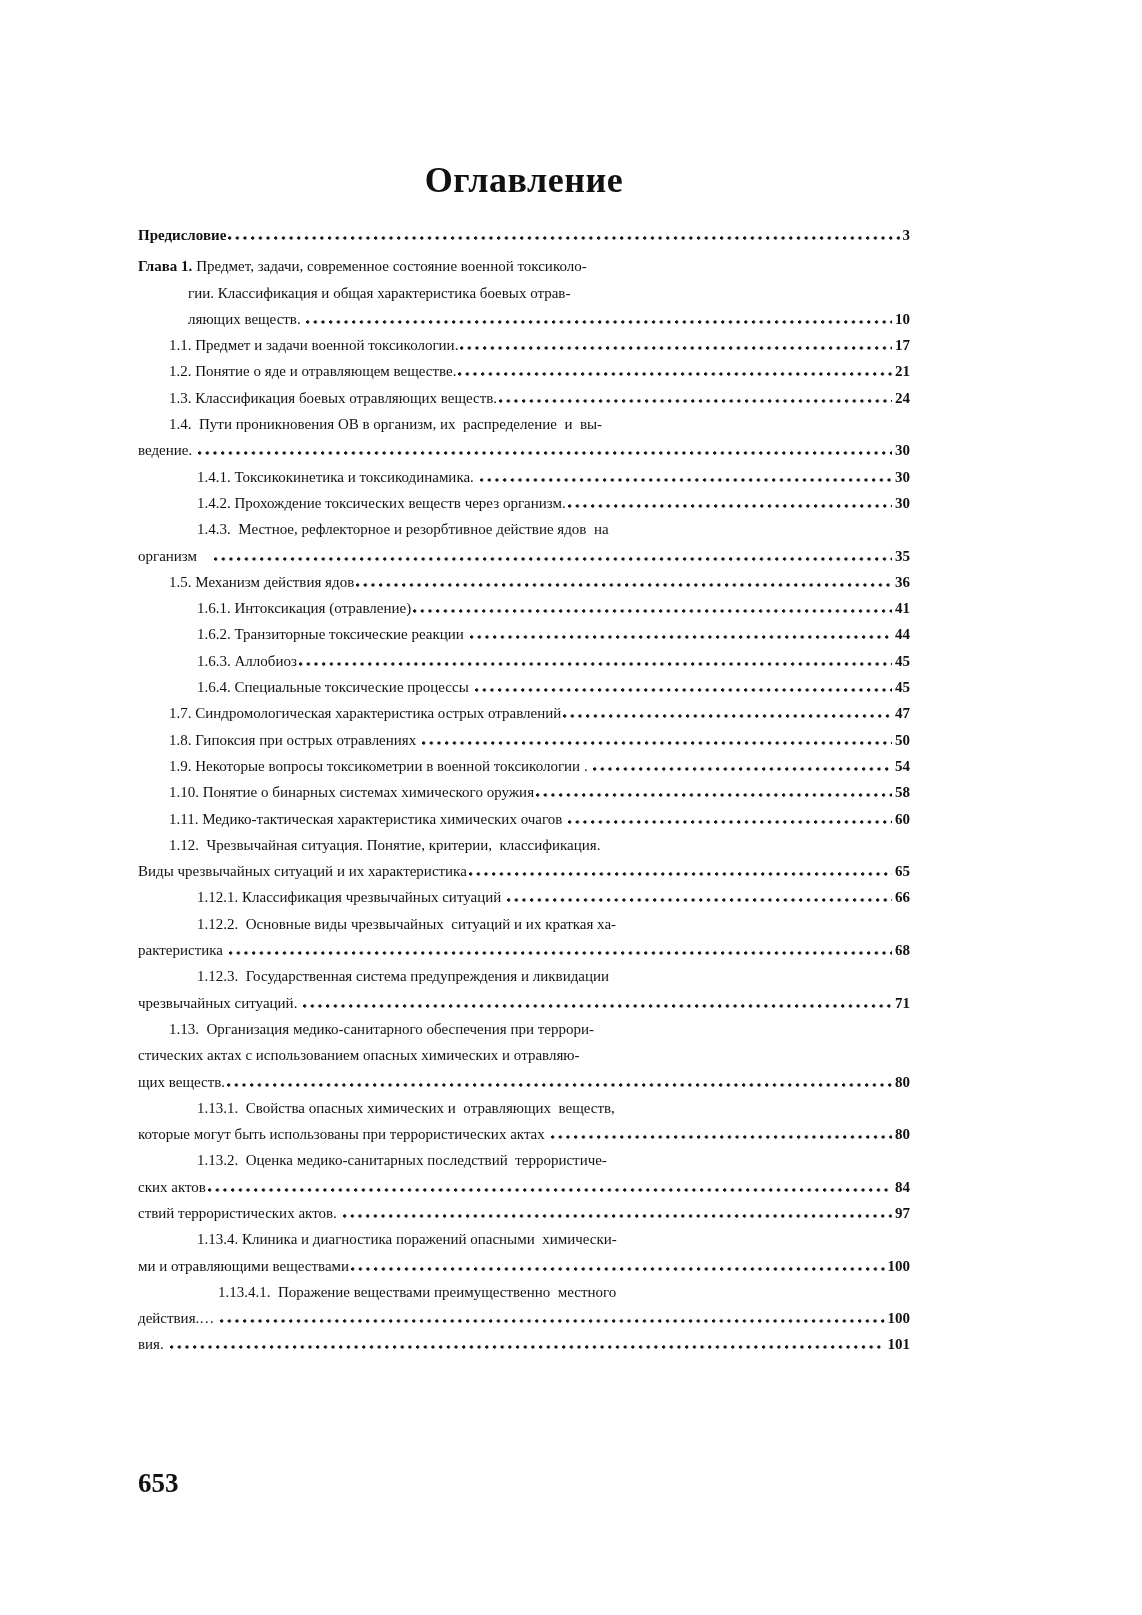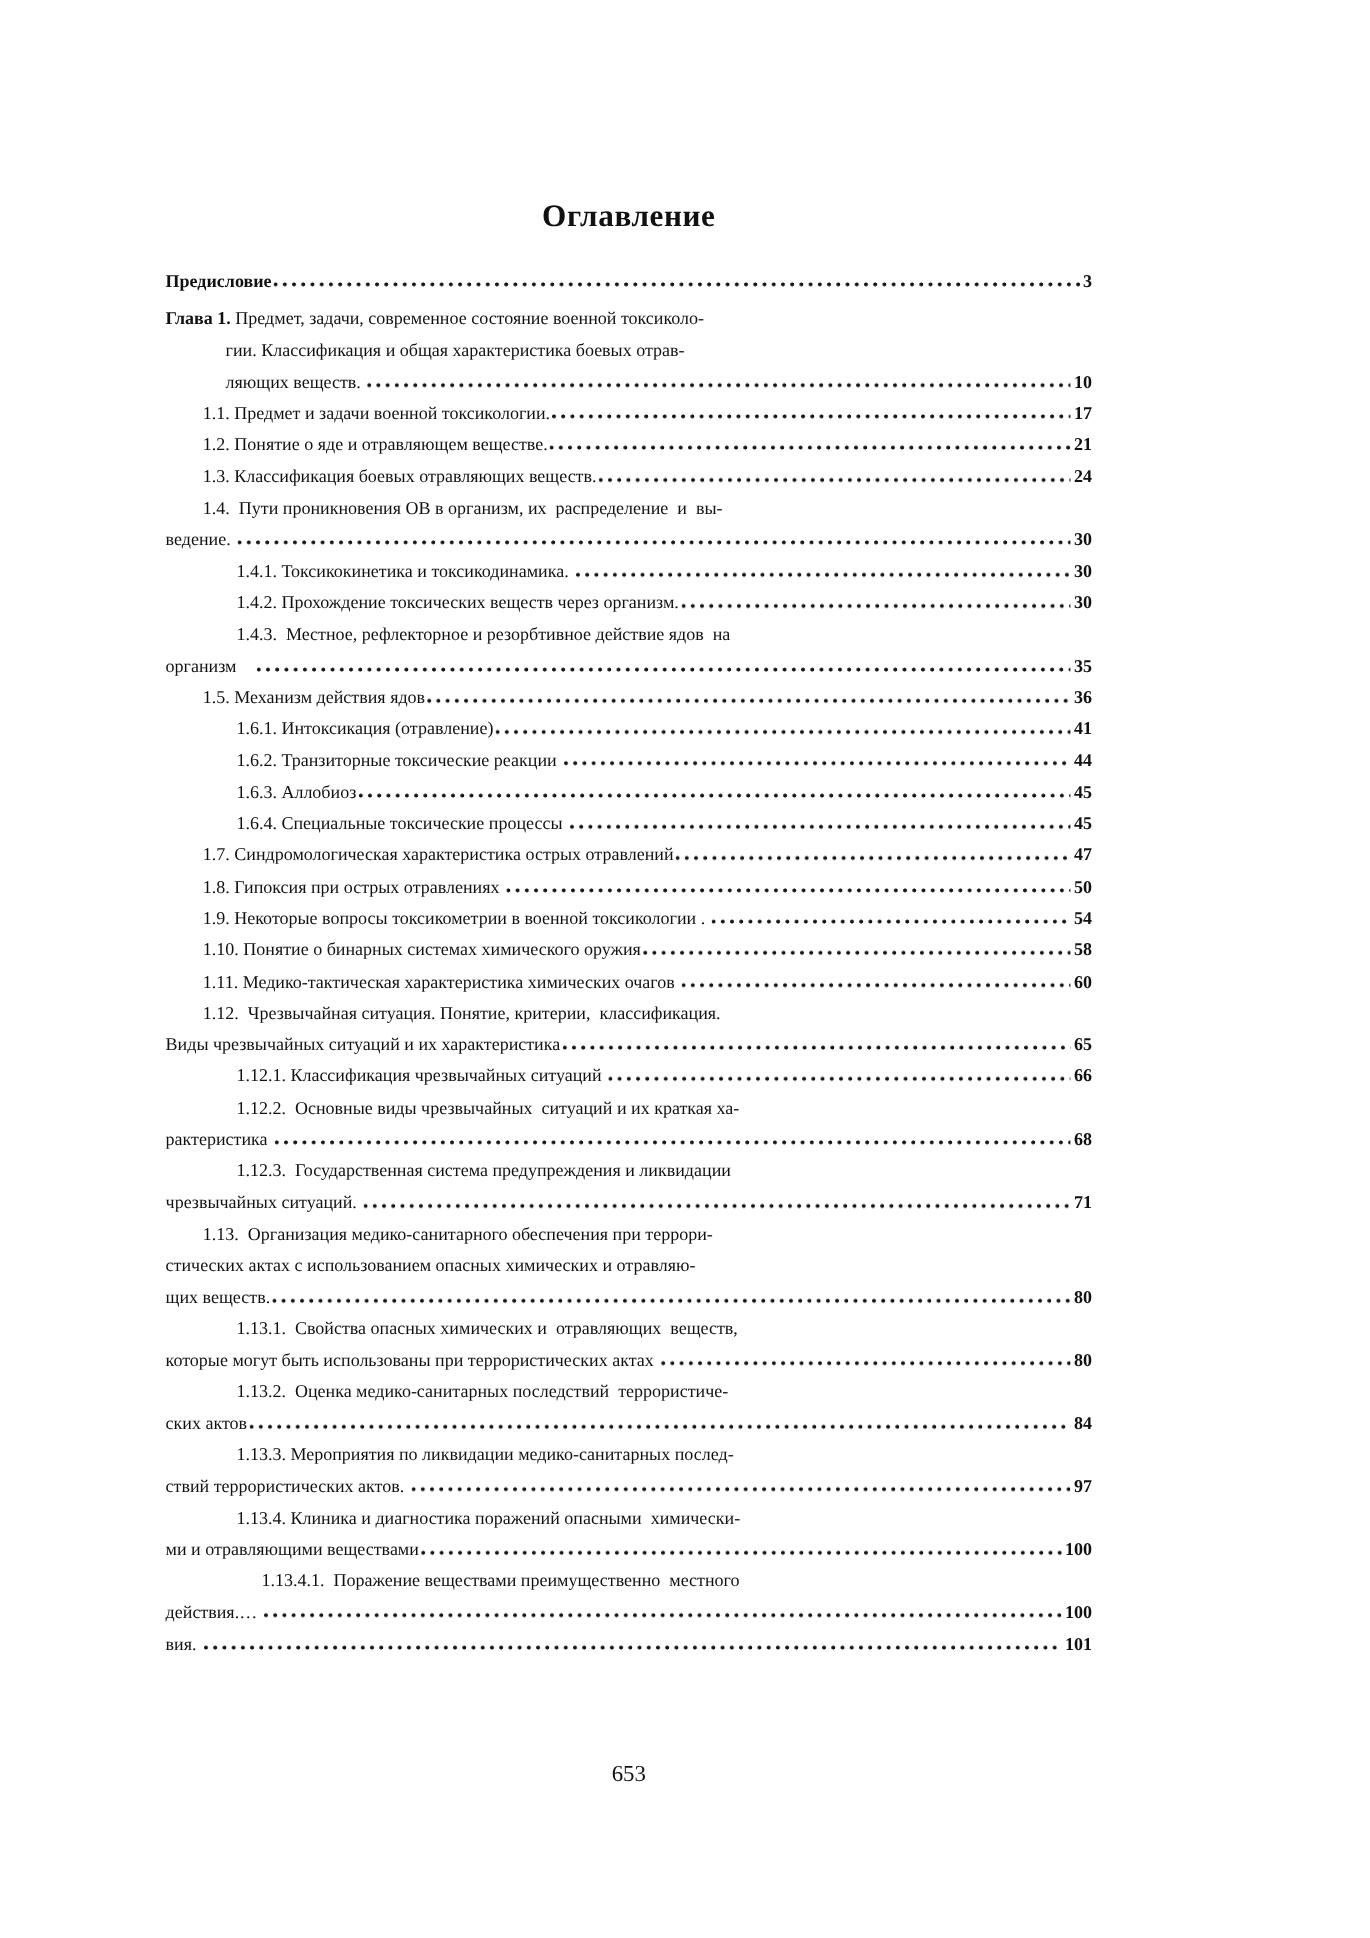--- a/index.html
+++ b/index.html
@@ -13,21 +13,21 @@
     overflow: hidden;
   }
   .content {
     position: absolute;
     left: 138px;
     top: 164px;
     width: 772px;
   }
   .page-title {
     text-align: center;
-    font-size: 26px;
+    font-size: 36px;
     font-weight: bold;
     line-height: 32px;
     margin: 0 0 26px 0;
     letter-spacing: 0.5px;
   }
   .toc-line {
     display: flex;
     align-items: baseline;
     line-height: 26.3px;
     font-size: 15px;
@@ -53,22 +53,22 @@
   }
   .page-num {
     font-weight: bold;
     flex-shrink: 0;
   }
   .footer {
     position: absolute;
     left: 138px;
     top: 1468px;
     width: 772px;
-    text-align: center;
-    font-size: 19px;
+    font-size: 27px;
+    font-weight: bold;
   }
 </style>
 </head>
 <body>
 
 <div class="page">
   <div class="content">
     <div class="page-title">Оглавление</div>
     <div>
         <div class="toc-line lvl-0"><span class="bold-label">Предисловие</span><span class="entry-text"></span><span class="leader"></span><span class="page-num">3</span></div>
@@ -101,21 +101,20 @@
         <div class="toc-line lvl-0"><span class="entry-text">рактеристика </span><span class="leader"></span><span class="page-num">68</span></div>
         <div class="toc-line lvl-2"><span class="entry-text">1.12.3.  Государственная система предупреждения и ликвидации</span></div>
         <div class="toc-line lvl-0"><span class="entry-text">чрезвычайных ситуаций. </span><span class="leader"></span><span class="page-num">71</span></div>
         <div class="toc-line lvl-1"><span class="entry-text">1.13.  Организация медико-санитарного обеспечения при террори-</span></div>
         <div class="toc-line lvl-0"><span class="entry-text">стических актах с использованием опасных химических и отравляю-</span></div>
         <div class="toc-line lvl-0"><span class="entry-text">щих веществ.</span><span class="leader"></span><span class="page-num">80</span></div>
         <div class="toc-line lvl-2"><span class="entry-text">1.13.1.  Свойства опасных химических и  отравляющих  веществ,</span></div>
         <div class="toc-line lvl-0"><span class="entry-text">которые могут быть использованы при террористических актах </span><span class="leader"></span><span class="page-num">80</span></div>
         <div class="toc-line lvl-2"><span class="entry-text">1.13.2.  Оценка медико-санитарных последствий  террористиче-</span></div>
         <div class="toc-line lvl-0"><span class="entry-text">ских актов</span><span class="leader"></span><span class="page-num">84</span></div>
-        <div class="toc-line lvl-2"><span class="entry-text">1.13.3. Мероприятия по ликвидации медико-санитарных послед-</span></div>
         <div class="toc-line lvl-0"><span class="entry-text">ствий террористических актов. </span><span class="leader"></span><span class="page-num">97</span></div>
         <div class="toc-line lvl-2"><span class="entry-text">1.13.4. Клиника и диагностика поражений опасными  химически-</span></div>
         <div class="toc-line lvl-0"><span class="entry-text">ми и отравляющими веществами</span><span class="leader"></span><span class="page-num">100</span></div>
         <div class="toc-line lvl-3"><span class="entry-text">1.13.4.1.  Поражение веществами преимущественно  местного</span></div>
         <div class="toc-line lvl-0"><span class="entry-text">действия.… </span><span class="leader"></span><span class="page-num">100</span></div>
         <div class="toc-line lvl-0"><span class="entry-text">вия. </span><span class="leader"></span><span class="page-num">101</span></div>
       </div>
   </div>
   <div class="footer">653</div>
 </div>

